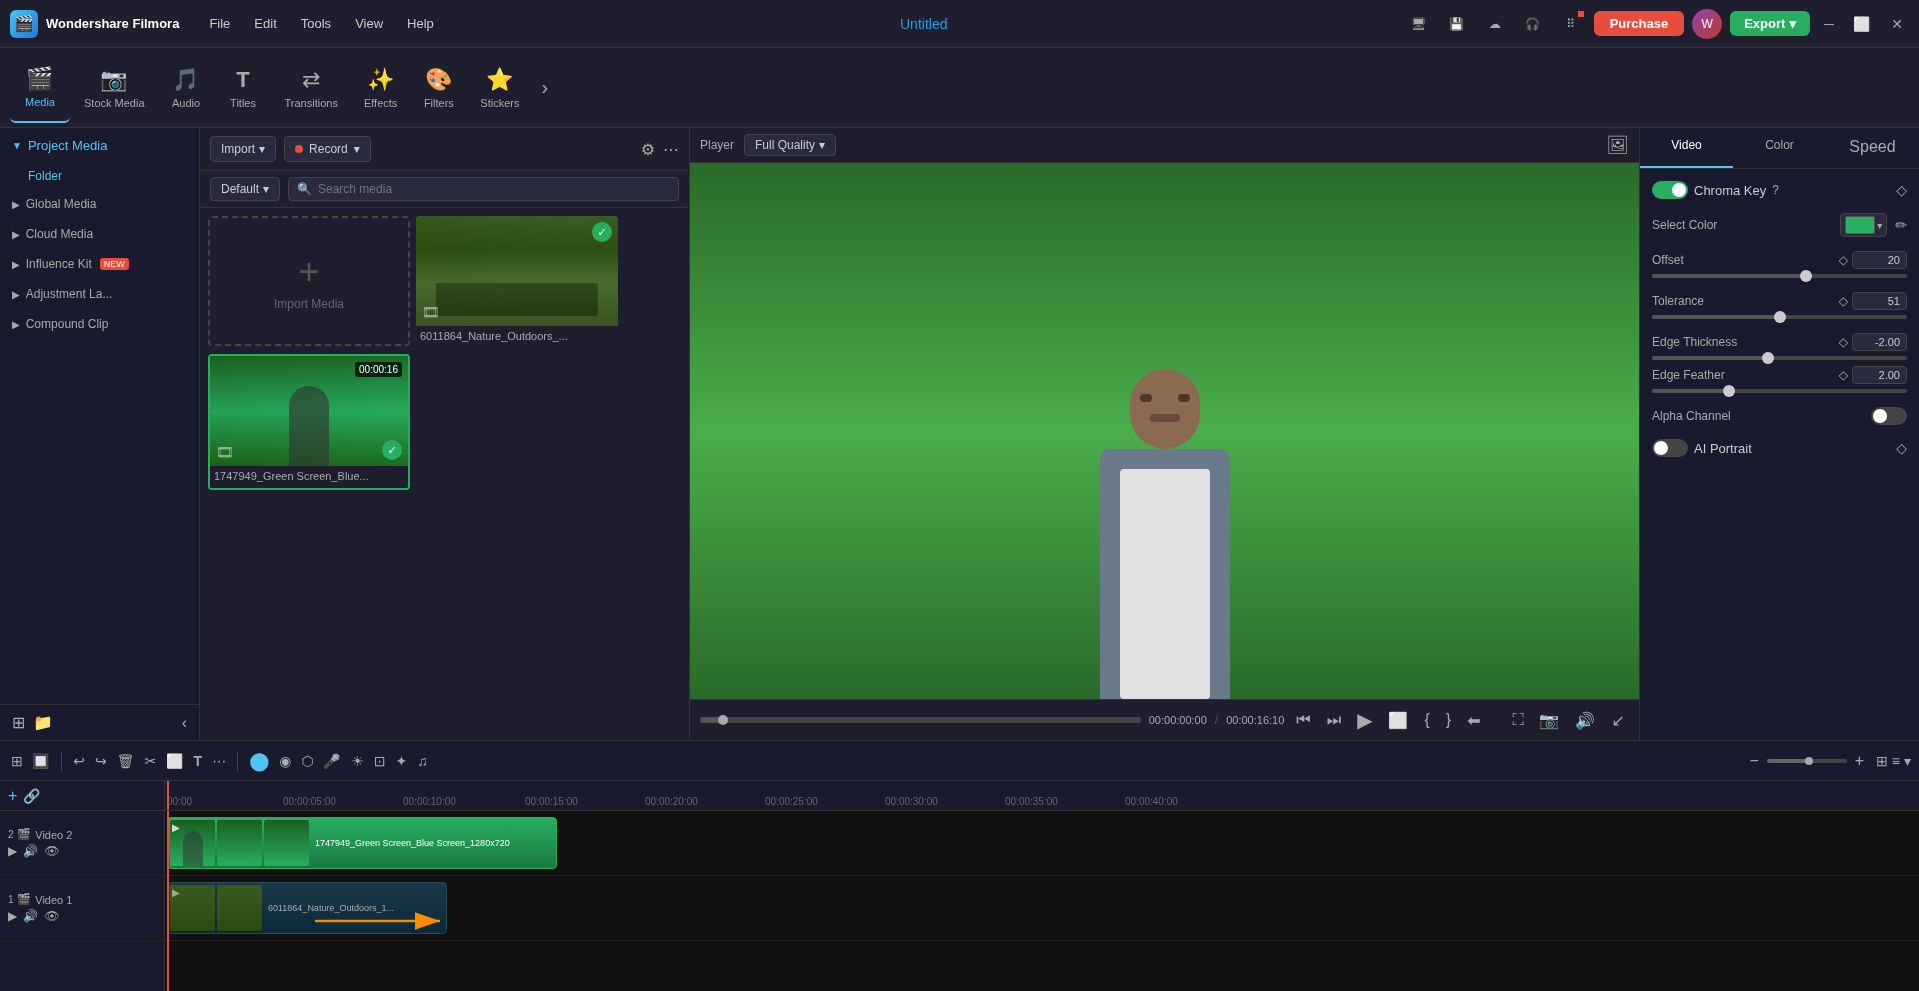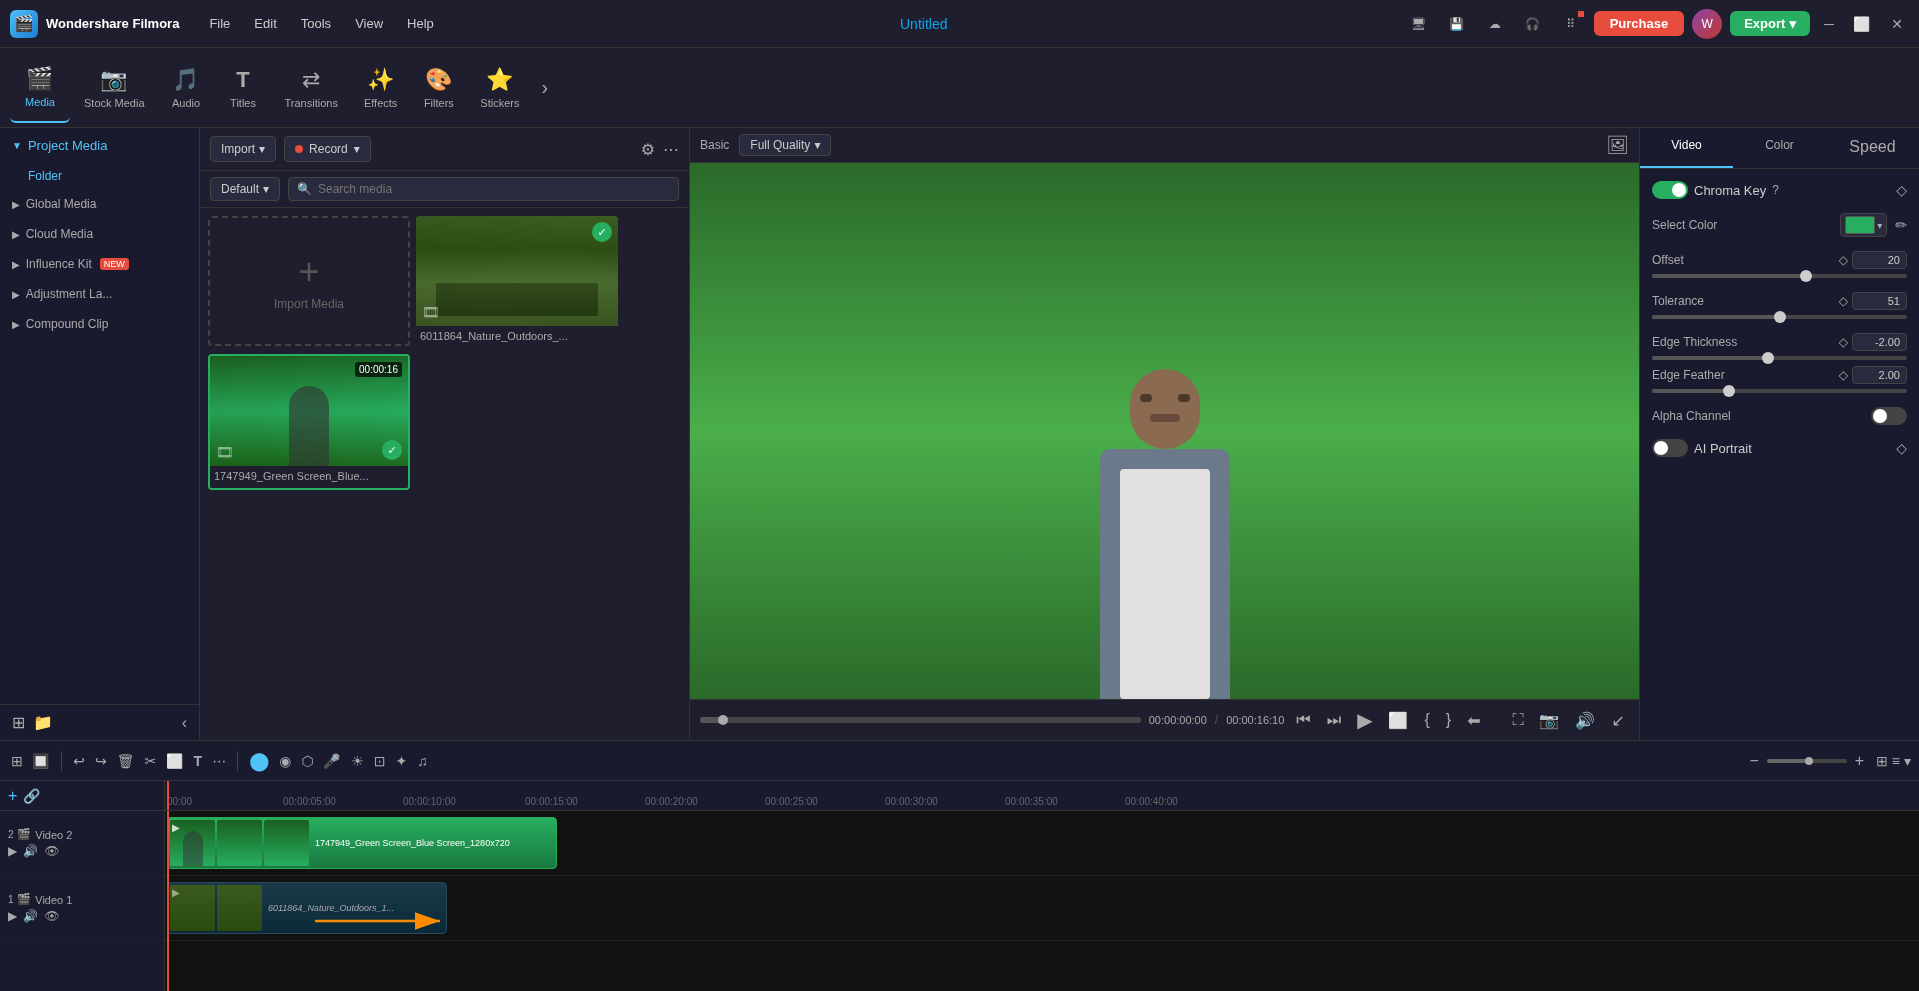--- a/index.html
+++ b/index.html
@@ -166,21 +166,21 @@
           <div style="position:absolute;bottom:6px;right:6px;width:20px;height:20px;background:#27ae60;border-radius:50%;display:flex;align-items:center;justify-content:center;color:#fff;font-size:11px;">✓</div>
           <span style="position:absolute;bottom:6px;left:6px;color:rgba(255,255,255,0.6);font-size:14px;">🎞</span>
         </div>
         <div style="font-size:11px;color:#aaa;padding:4px 4px 6px;white-space:nowrap;overflow:hidden;text-overflow:ellipsis;background:#1e1e2e;">1747949_Green Screen_Blue...</div>
       </div>
     </div>
   </div>
 
   <div style="flex:1;background:#0a0a1a;display:flex;flex-direction:column;">
     <div style="display:flex;align-items:center;padding:6px 10px;background:#1e1e2e;border-bottom:1px solid #333;gap:10px;">
-      <span style="color:#aaa;font-size:12px;">Basic</span>
+      <span style="color:#aaa;font-size:12px;">Player</span>
       <div style="display:flex;align-items:center;gap:4px;background:#2a2a3e;border:1px solid #444;color:#ccc;padding:3px 10px;border-radius:4px;font-size:12px;cursor:pointer;">
         <span>Full Quality</span>
         <span>▾</span>
       </div>
       <div style="flex:1;"></div>
       <span style="color:#aaa;cursor:pointer;font-size:18px;">🖼</span>
     </div>
     <div style="flex:1;background:#1a1a1a;display:flex;align-items:center;justify-content:center;overflow:hidden;position:relative;">
 
       <div style="width:100%;height:100%;background:#2a5a2a;position:relative;display:flex;align-items:center;justify-content:center;overflow:hidden;">
@@ -447,21 +447,21 @@
 
         <div style="height:65px;border-bottom:1px solid #222;position:relative;background:#111;">
           <div style="position:absolute;left:2px;height:52px;top:6px;width:280px;background:linear-gradient(180deg,#1a3a4a,#0a2a3a);border-radius:4px;overflow:hidden;display:flex;align-items:center;cursor:pointer;border:1px solid #2a4a5a;">
             <div style="display:flex;align-items:center;height:100%;gap:2px;padding:2px;">
               <div style="width:45px;height:46px;background:linear-gradient(135deg,#2a4a1a,#4a7a2a);flex-shrink:0;border-radius:2px;overflow:hidden;">
                 <div style="width:100%;height:100%;background:linear-gradient(180deg,#3a5a20,#2a4a10);"></div>
               </div>
               <div style="width:45px;height:46px;background:linear-gradient(135deg,#2a4a1a,#4a7a2a);flex-shrink:0;border-radius:2px;overflow:hidden;">
                 <div style="width:100%;height:100%;background:linear-gradient(180deg,#3a5a20,#2a4a10);"></div>
               </div>
-              <div style="flex:1;padding:0 4px;font-style:italic;">
+              <div style="flex:1;padding:0 4px;">
                 <span style="color:#aaa;font-size:9px;white-space:nowrap;overflow:hidden;text-overflow:ellipsis;display:block;">6011864_Nature_Outdoors_1...</span>
               </div>
             </div>
             <span style="position:absolute;left:4px;top:4px;font-size:10px;color:rgba(255,255,255,0.5);">▶</span>
           </div>
 
           <div style="position:absolute;left:150px;top:30px;z-index:100;display:flex;align-items:center;">
             <svg width="140" height="30" viewBox="0 0 140 30">
               <defs>
                 <marker id="arrowhead" markerWidth="10" markerHeight="7" refX="10" refY="3.5" orient="auto">

